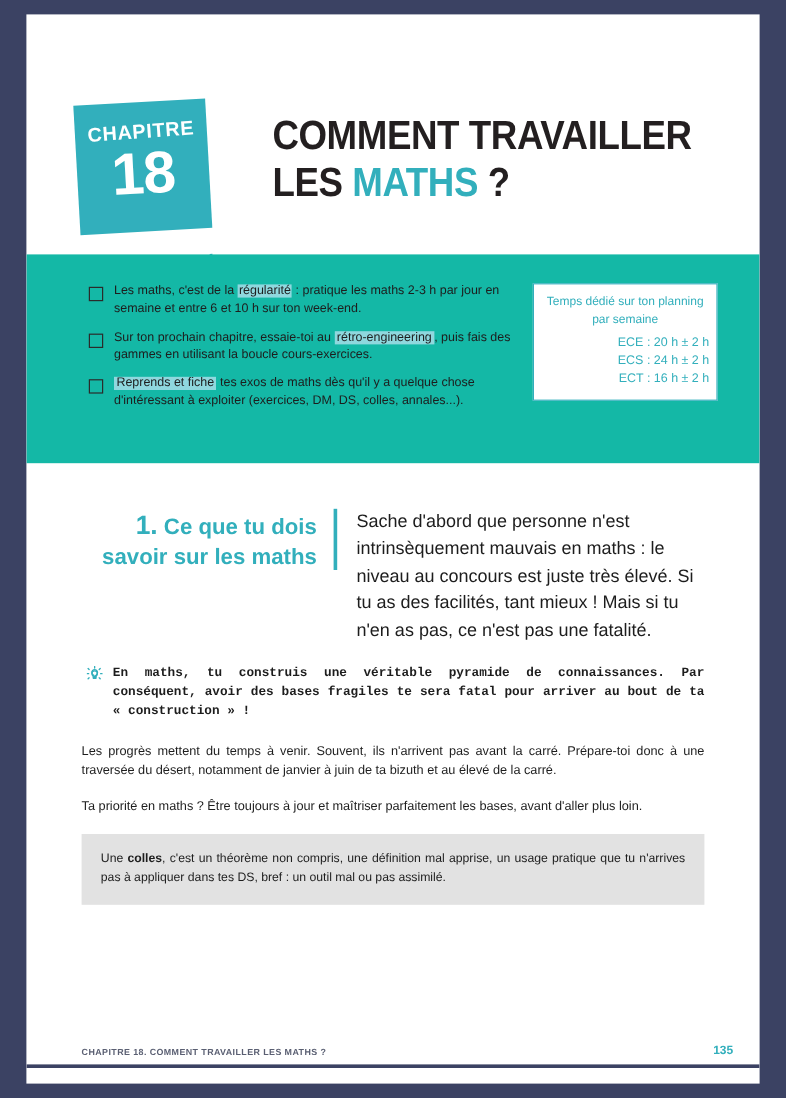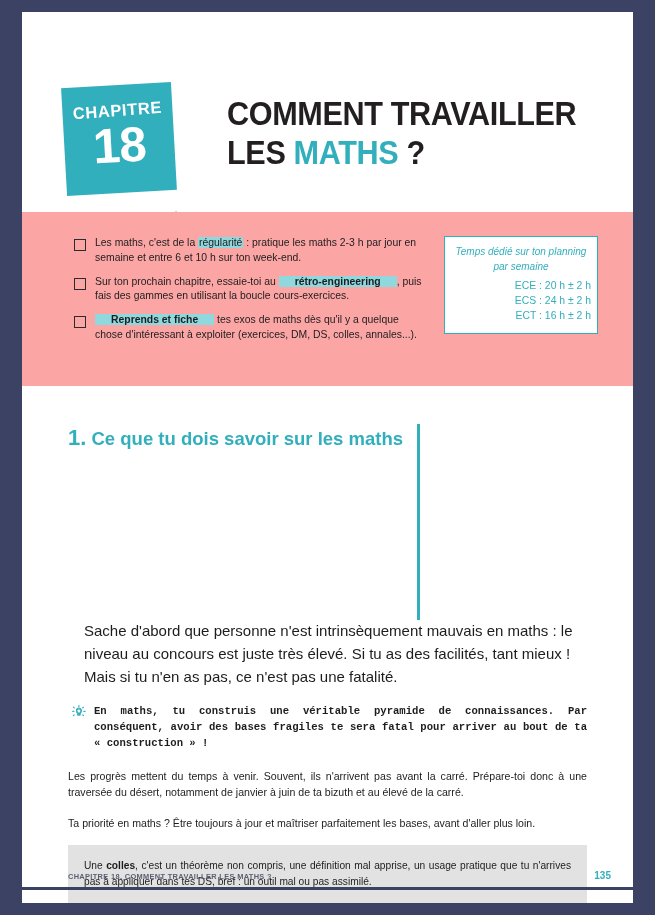--- a/index.html
+++ b/index.html
@@ -48,57 +48,57 @@
     font-family:"DejaVu Serif", serif;
     font-style:italic;font-size:25px;
     color:#32afbc;
     transform:rotate(-7deg);
     letter-spacing:.5px;
   }
 
   
   .band{
     position:relative;
-    background:#fca5a5;
+    background:#14b8a6;
     padding:24px 0 26px 0;
     min-height:124px;
   }
   .band-inner{display:flex;align-items:flex-start;}
   .todo{flex:0 0 352px;margin-left:52px;}
   .todo-row{display:flex;margin-bottom:9px;}
   .cbx{
     flex:0 0 auto;
     width:10px;height:10px;
     border:1.6px solid #2b2b2b;
     margin:3px 9px 0 0;
     background:transparent;
   }
   .todo-txt{
     font-size:10.4px;line-height:1.42;color:#1d1d1d;
   }
   .hl{background:#8fd8de;padding:0 1px;}
-  .hl-b{background:#8fd8de;padding:0 16px;font-weight:bold;}
+  .hl-b{background:#8fd8de;padding:0 2px;font-weight:normal;}
 
   .timebox{
     margin-left:18px;
     width:140px;
     border:1.6px solid #32afbc;
     background:#ffffff;
     padding:8px 6px 10px 6px;
     text-align:center;
     color:#32afbc;
     font-size:10px;
     line-height:1.45;
   }
-  .timebox .tb-title{margin-bottom:4px;font-style:italic;}
+  .timebox .tb-title{margin-bottom:4px;}
   .timebox .tb-row{font-size:10.4px;text-align:right;}
 
   
   .content{padding:38px 46px 0 46px;}
-  .sec{display:flex;align-items:flex-start;margin-bottom:16px;flex-direction:column;}
+  .sec{display:flex;align-items:flex-start;margin-bottom:16px;}
   .sec-h{
     flex:0 0 196px;
     text-align:right;
     padding-right:14px;
     border-right:3px solid #32afbc;
     color:#32afbc;
     font-size:18.5px;font-weight:bold;line-height:1.25;
   }
   .sec-h .num{font-size:22px;}
   .sec-p{

